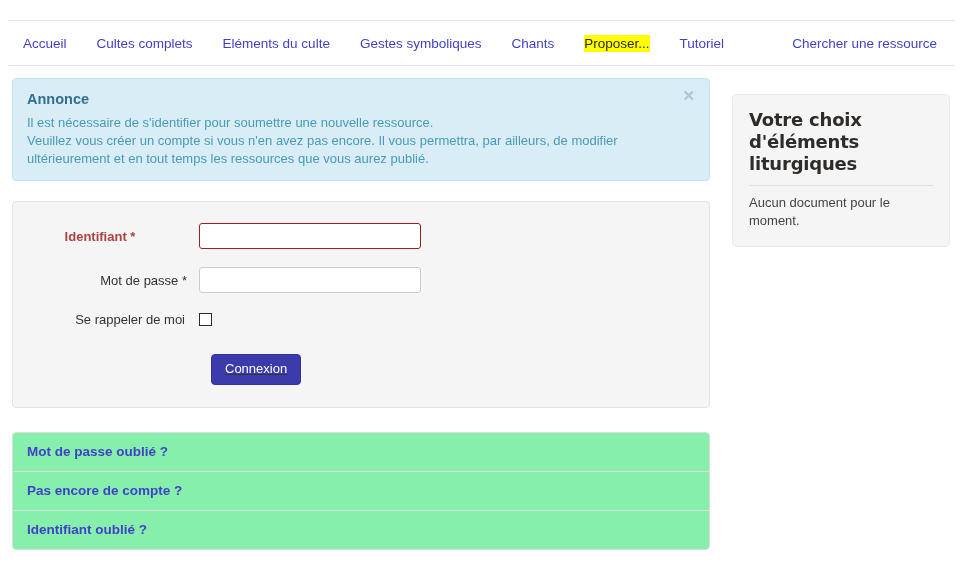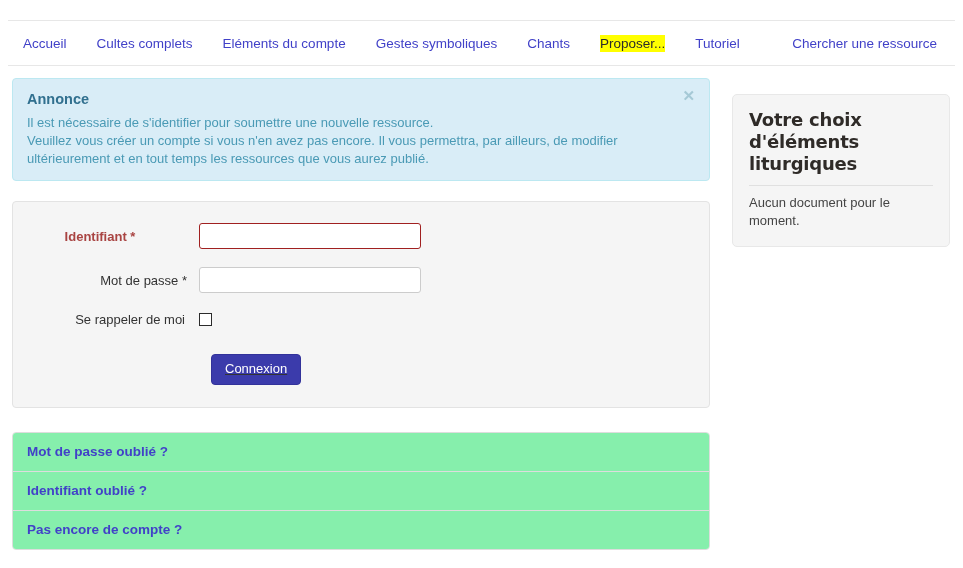--- a/index.html
+++ b/index.html
@@ -269,21 +269,21 @@
 
 <nav class="navbar">
   <ul class="nav-list">
     <li class="nav-item">
       <a class="nav-link" href="#"><span class="nav-text">Accueil</span></a>
     </li>
     <li class="nav-item">
       <a class="nav-link" href="#"><span class="nav-text">Cultes complets</span></a>
     </li>
     <li class="nav-item">
-      <a class="nav-link" href="#"><span class="nav-text">Eléments du compte</span></a>
+      <a class="nav-link" href="#"><span class="nav-text">Eléments du culte</span></a>
     </li>
     <li class="nav-item">
       <a class="nav-link" href="#"><span class="nav-text">Gestes symboliques</span></a>
     </li>
     <li class="nav-item">
       <a class="nav-link" href="#"><span class="nav-text">Chants</span></a>
     </li>
     <li class="nav-item">
       <a class="nav-link highlight" href="#"><span class="nav-text">Proposer...</span></a>
     </li>
@@ -329,22 +329,22 @@
 
       <div class="form-row row-submit">
         <div class="spacer"></div>
         <button class="btn-primary" type="button">Connexion</button>
       </div>
 
     </div>
 
     <div class="panel-links">
       <a class="list-item" href="#">Mot de passe oublié ?</a>
+      <a class="list-item" href="#">Pas encore de compte ?</a>
       <a class="list-item" href="#">Identifiant oublié ?</a>
-      <a class="list-item" href="#">Pas encore de compte ?</a>
     </div>
 
   </div>
 
   <div class="col-side">
     <div class="card">
       <h2 class="card-title">Votre choix d'éléments liturgiques</h2>
       <hr class="card-divider">
       <p class="card-text">Aucun document pour le moment.</p>
     </div>

